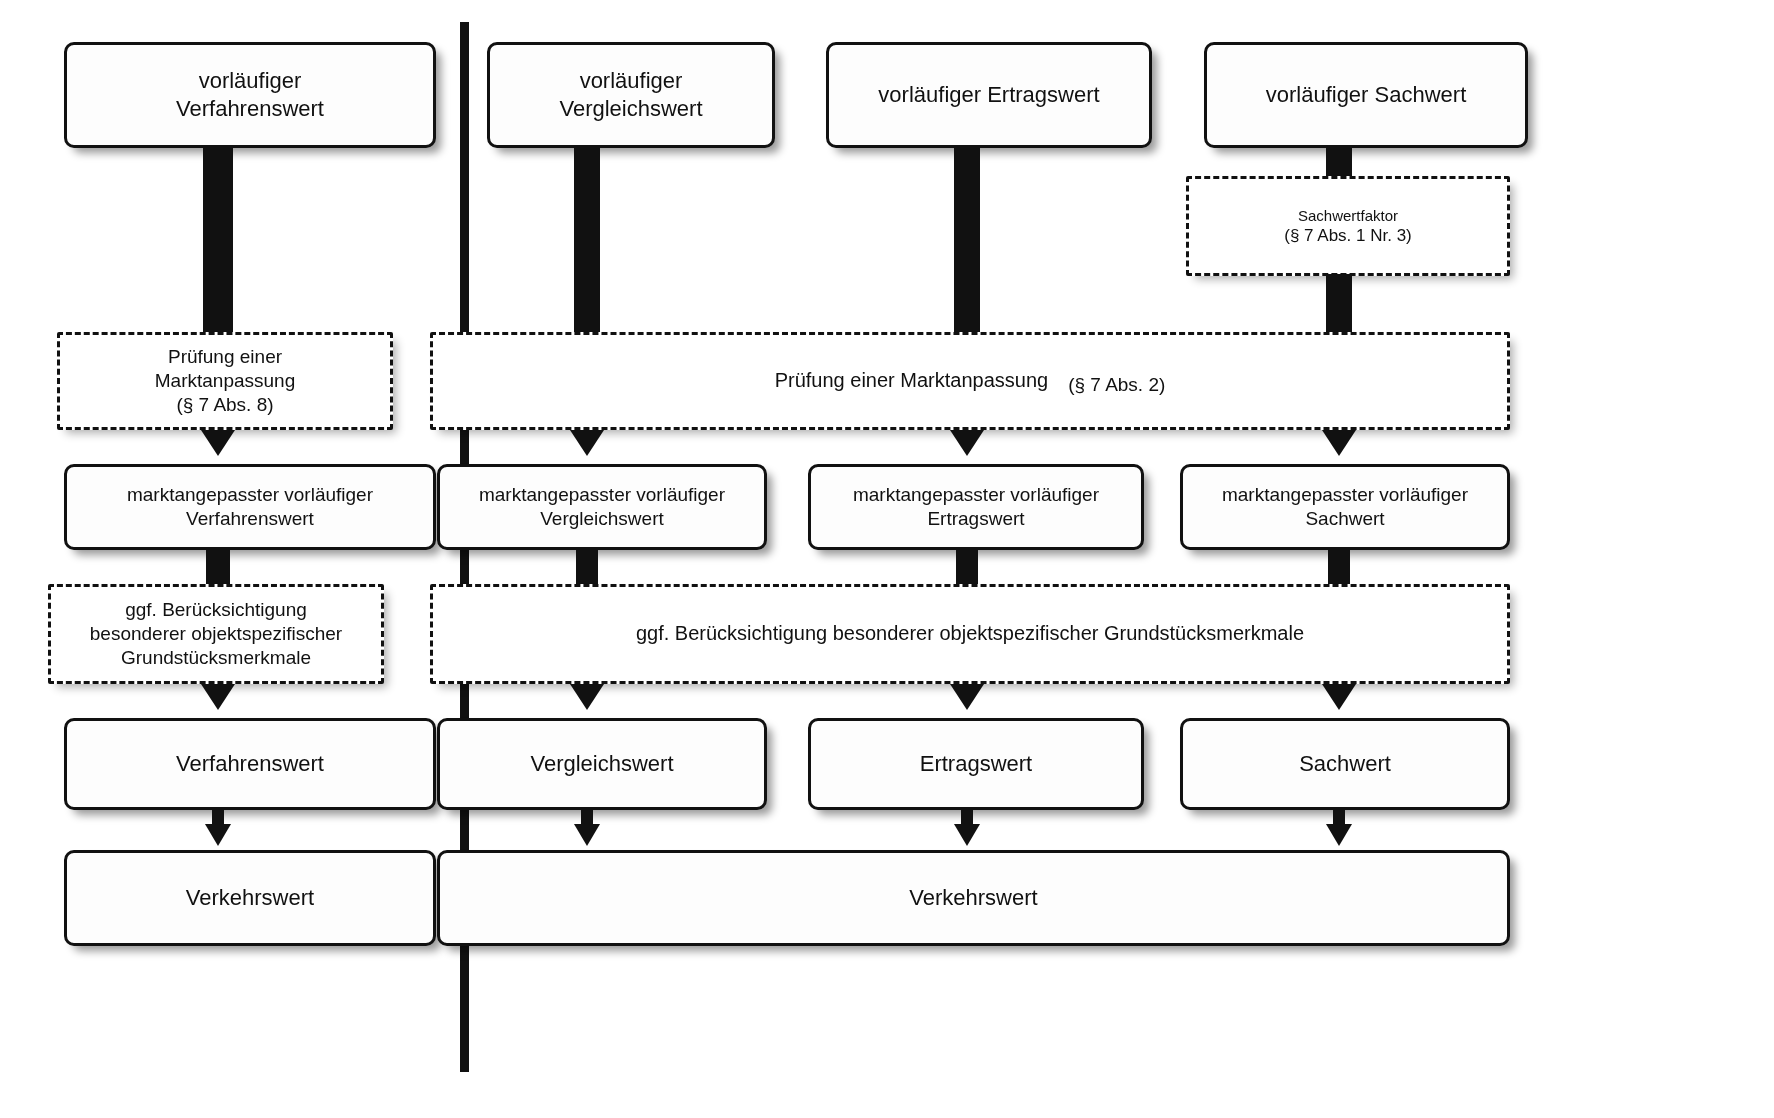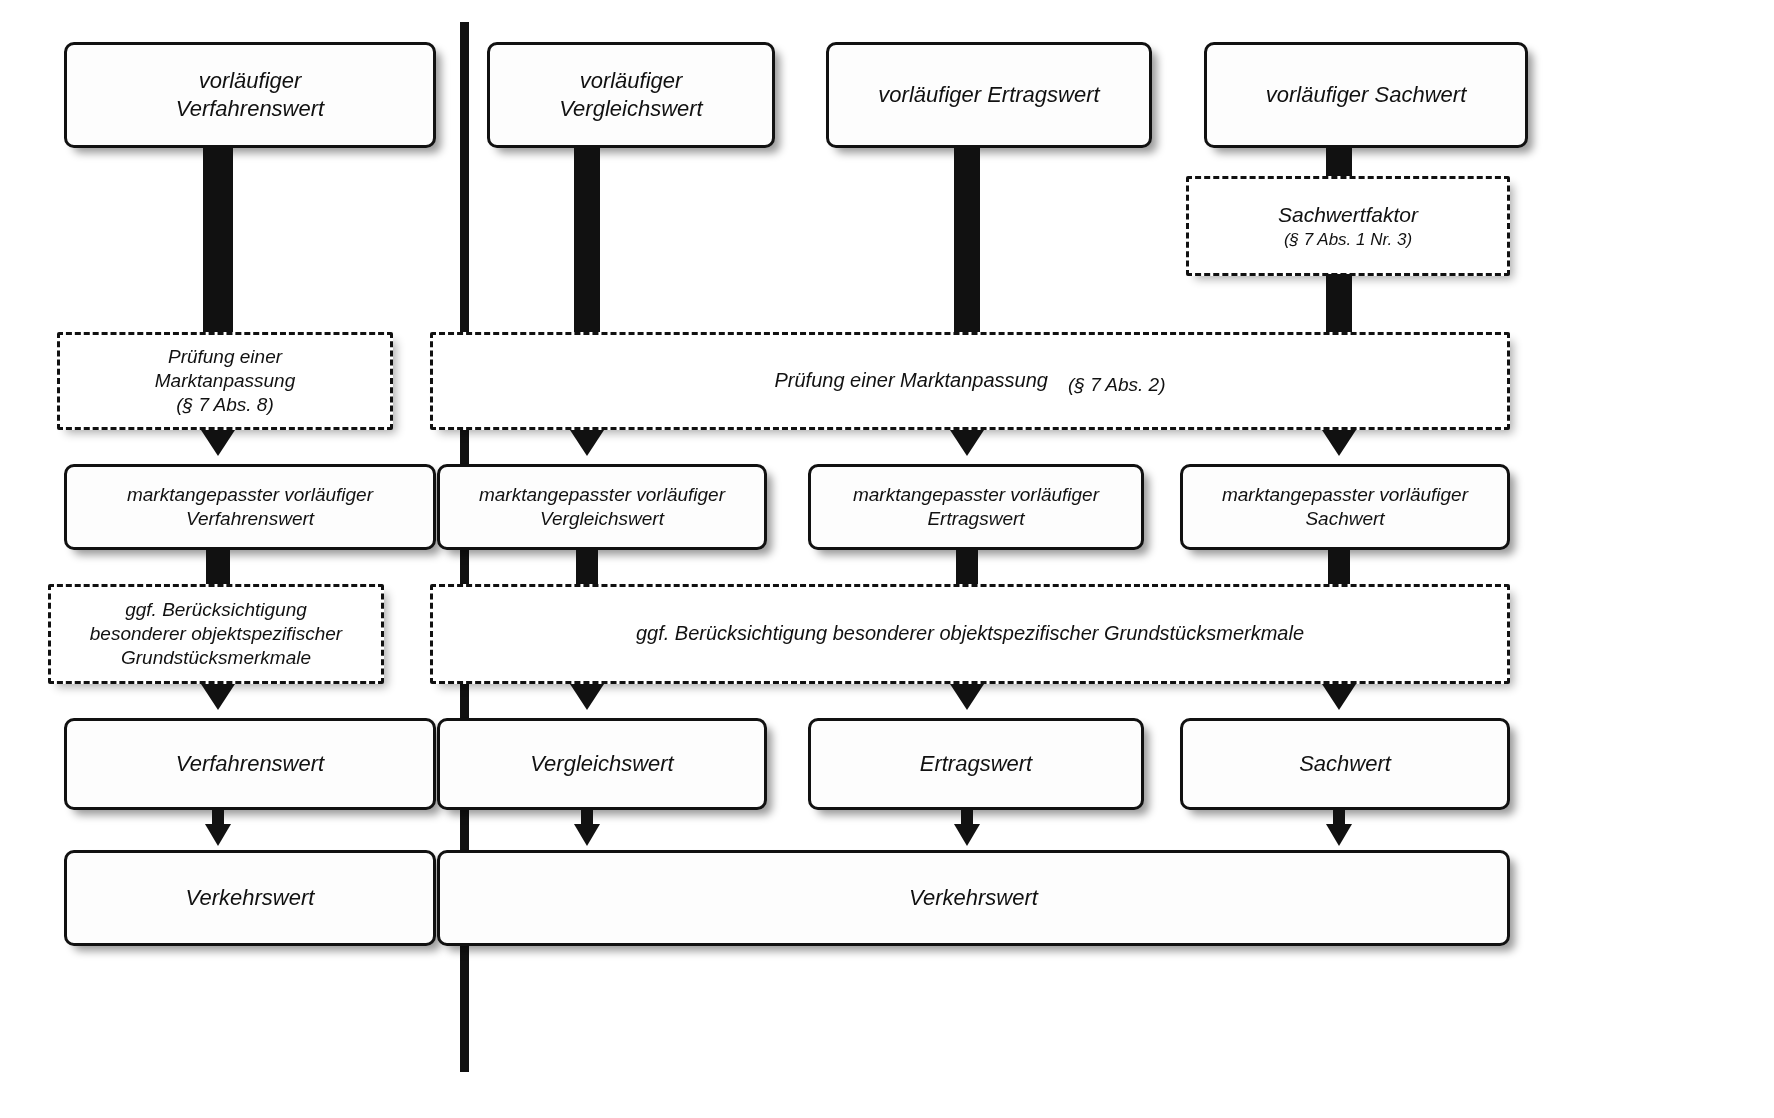--- a/index.html
+++ b/index.html
@@ -12,21 +12,20 @@
     height: 1118px;
     font-family: "Liberation Sans", sans-serif;
     color: #111111;
     overflow: hidden;
   }
   #canvas {
     position: relative;
     width: 1774px;
     height: 1118px;
     background: #ffffff;
-    font-style: italic;
   }
 
   
   .node {
     position: absolute;
     box-sizing: border-box;
     display: flex;
     align-items: center;
     justify-content: center;
     text-align: center;
@@ -44,21 +43,21 @@
     background: #ffffff;
     box-shadow: 6px 6px 9px -3px rgba(0,0,0,0.32);
   }
   .node .txt {
     display: block;
     padding: 0 10px;
     white-space: pre-line;
   }
 
   .f-22 { font-size: 22px; }
-  .f-21 { font-size: 21px; }
+  .f-21 { font-size: 15px; }
   .f-20 { font-size: 20px; }
   .f-19 { font-size: 19px; }
   .f-17 { font-size: 17px; }
 
   
   .bar {
     position: absolute;
     background: #111111;
   }
   .arrow {

